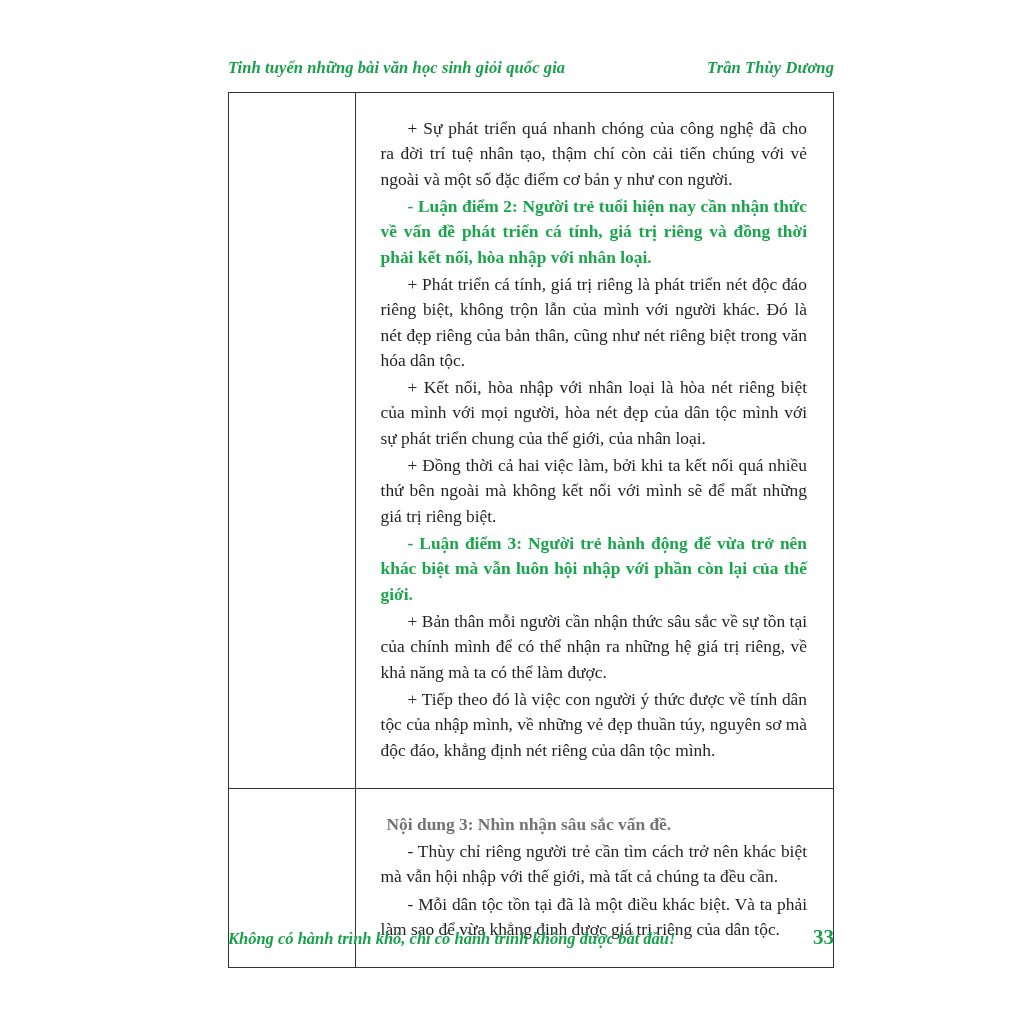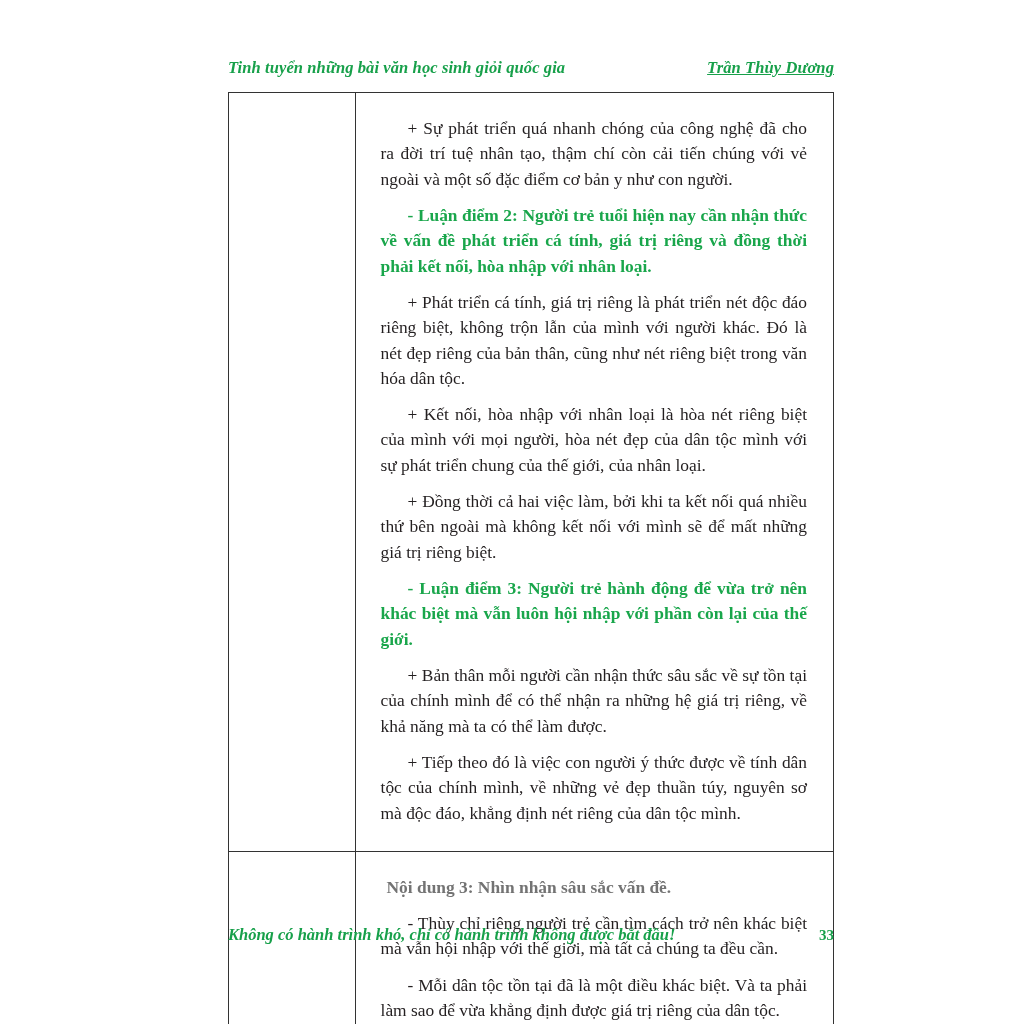--- a/index.html
+++ b/index.html
@@ -31,21 +31,21 @@
     justify-content: space-between;
     align-items: baseline;
     font-family: "Liberation Serif", serif;
     font-weight: bold;
     font-style: italic;
     font-size: 16.5px;
     color: #17a04a;
     letter-spacing: 0.1px;
   }
   .header .book-title { white-space: nowrap; }
-  .header .author { white-space: nowrap; text-decoration: underline; }
+  .header .author { white-space: nowrap; }
 
   
   .content-table {
     position: absolute;
     top: 92px;
     left: 228px;
     width: 606px;
     border: 1px solid #333;
     border-collapse: collapse;
     box-sizing: border-box;
@@ -67,21 +67,21 @@
   }
 
   p {
     margin: 0;
     font-size: 17.4px;
     line-height: 1.455;
     text-align: justify;
     text-indent: 27px;
     hyphens: none;
   }
-  p + p { margin-top: 11px; }
+  p + p { margin-top: 2px; }
 
   .green {
     color: #19a64b;
     font-weight: bold;
   }
   .green-head {
     color: #737373;
     font-weight: bold;
     text-indent: 6px;
   }
@@ -98,21 +98,21 @@
     font-family: "Liberation Serif", serif;
     font-size: 16.5px;
     color: #17a04a;
     font-weight: bold;
     font-style: italic;
   }
   .footer .page-num {
     font-style: normal;
     font-weight: bold;
     color: #17a04a;
-    font-size: 15px;
+    font-size: 21px;
   }
 </style>
 </head>
 <body>
 
 <div class="page">
 
   <div class="header">
     <span class="book-title">Tinh tuyển những bài văn học sinh giỏi quốc gia</span>
     <span class="author">Trần Thùy Dương</span>
@@ -126,21 +126,21 @@
       </td>
       <td class="col-wide">
         <div class="cell-inner">
           <p>+ Sự phát triển quá nhanh chóng của công nghệ đã cho ra đời trí tuệ nhân tạo, thậm chí còn cải tiến chúng với vẻ ngoài và một số đặc điểm cơ bản y như con người.</p>
           <p class="green">- Luận điểm 2: Người trẻ tuổi hiện nay cần nhận thức về vấn đề phát triển cá tính, giá trị riêng và đồng thời phải kết nối, hòa nhập với nhân loại.</p>
           <p>+ Phát triển cá tính, giá trị riêng là phát triển nét độc đáo riêng biệt, không trộn lẫn của mình với người khác. Đó là nét đẹp riêng của bản thân, cũng như nét riêng biệt trong văn hóa dân tộc.</p>
           <p>+ Kết nối, hòa nhập với nhân loại là hòa nét riêng biệt của mình với mọi người, hòa nét đẹp của dân tộc mình với sự phát triển chung của thế giới, của nhân loại.</p>
           <p>+ Đồng thời cả hai việc làm, bởi khi ta kết nối quá nhiều thứ bên ngoài mà không kết nối với mình sẽ để mất những giá trị riêng biệt.</p>
           <p class="green">- Luận điểm 3: Người trẻ hành động để vừa trở nên khác biệt mà vẫn luôn hội nhập với phần còn lại của thế giới.</p>
           <p>+ Bản thân mỗi người cần nhận thức sâu sắc về sự tồn tại của chính mình để có thể nhận ra những hệ giá trị riêng, về khả năng mà ta có thể làm được.</p>
-          <p>+ Tiếp theo đó là việc con người ý thức được về tính dân tộc của chính mình, về những vẻ đẹp thuần túy, nguyên sơ mà độc đáo, khẳng định nét riêng của dân tộc mình.</p>
+          <p>+ Tiếp theo đó là việc con người ý thức được về tính dân tộc của nhập mình, về những vẻ đẹp thuần túy, nguyên sơ mà độc đáo, khẳng định nét riêng của dân tộc mình.</p>
         </div>
       </td>
     </tr>
     <tr>
       <td class="col-narrow">
         <div class="cell-inner"></div>
       </td>
       <td class="col-wide">
         <div class="cell-inner">
           <p class="green-head">Nội dung 3: Nhìn nhận sâu sắc vấn đề.</p>

